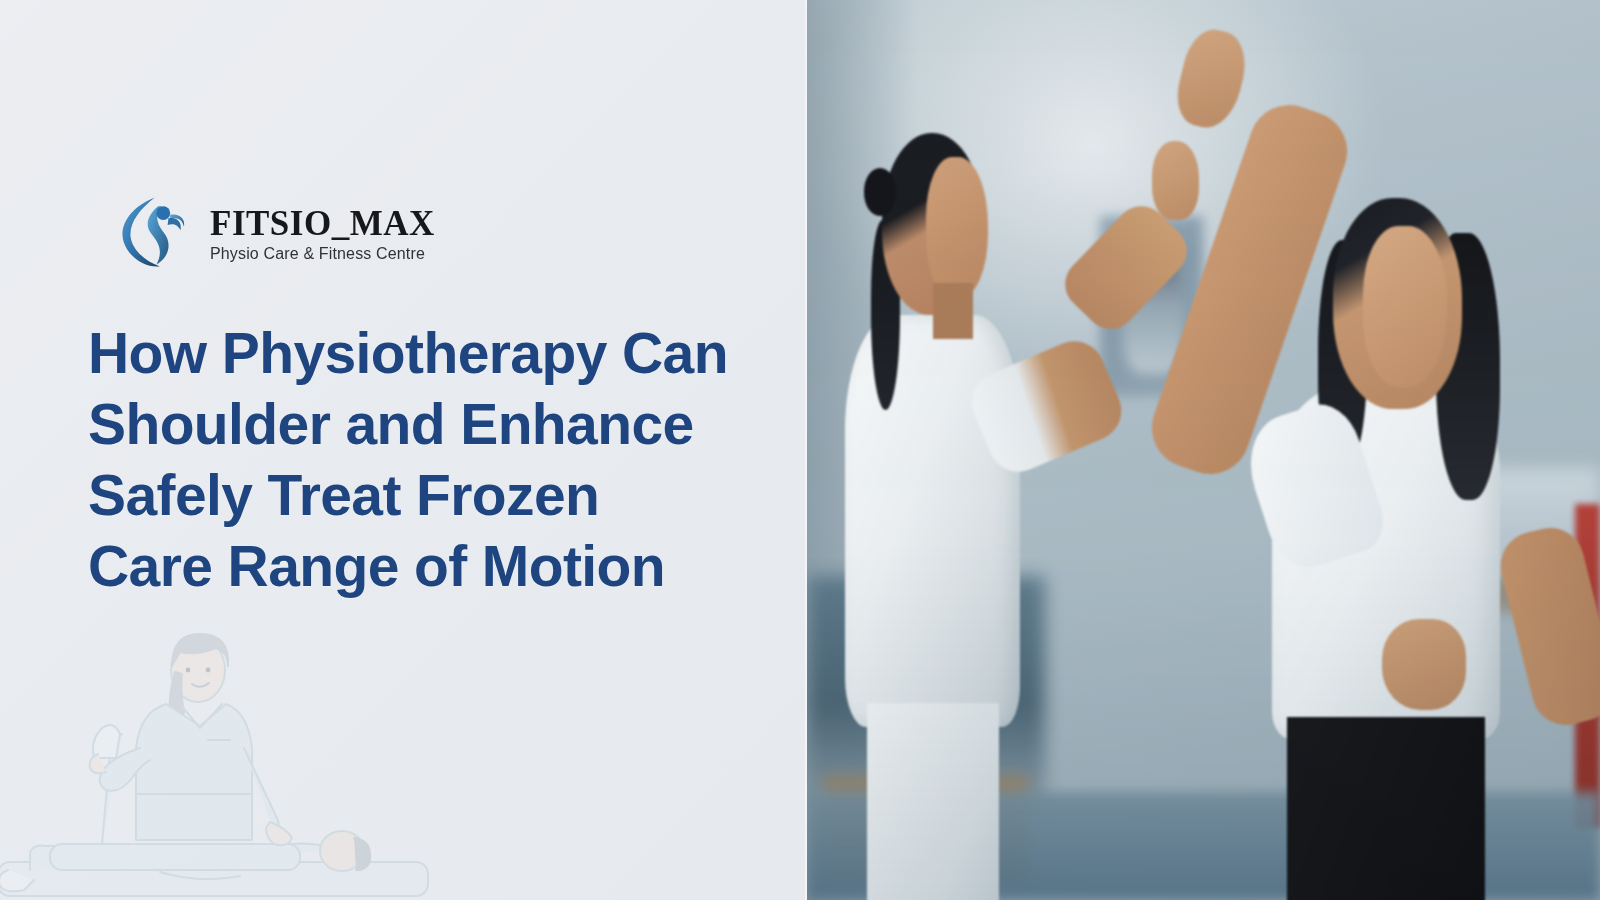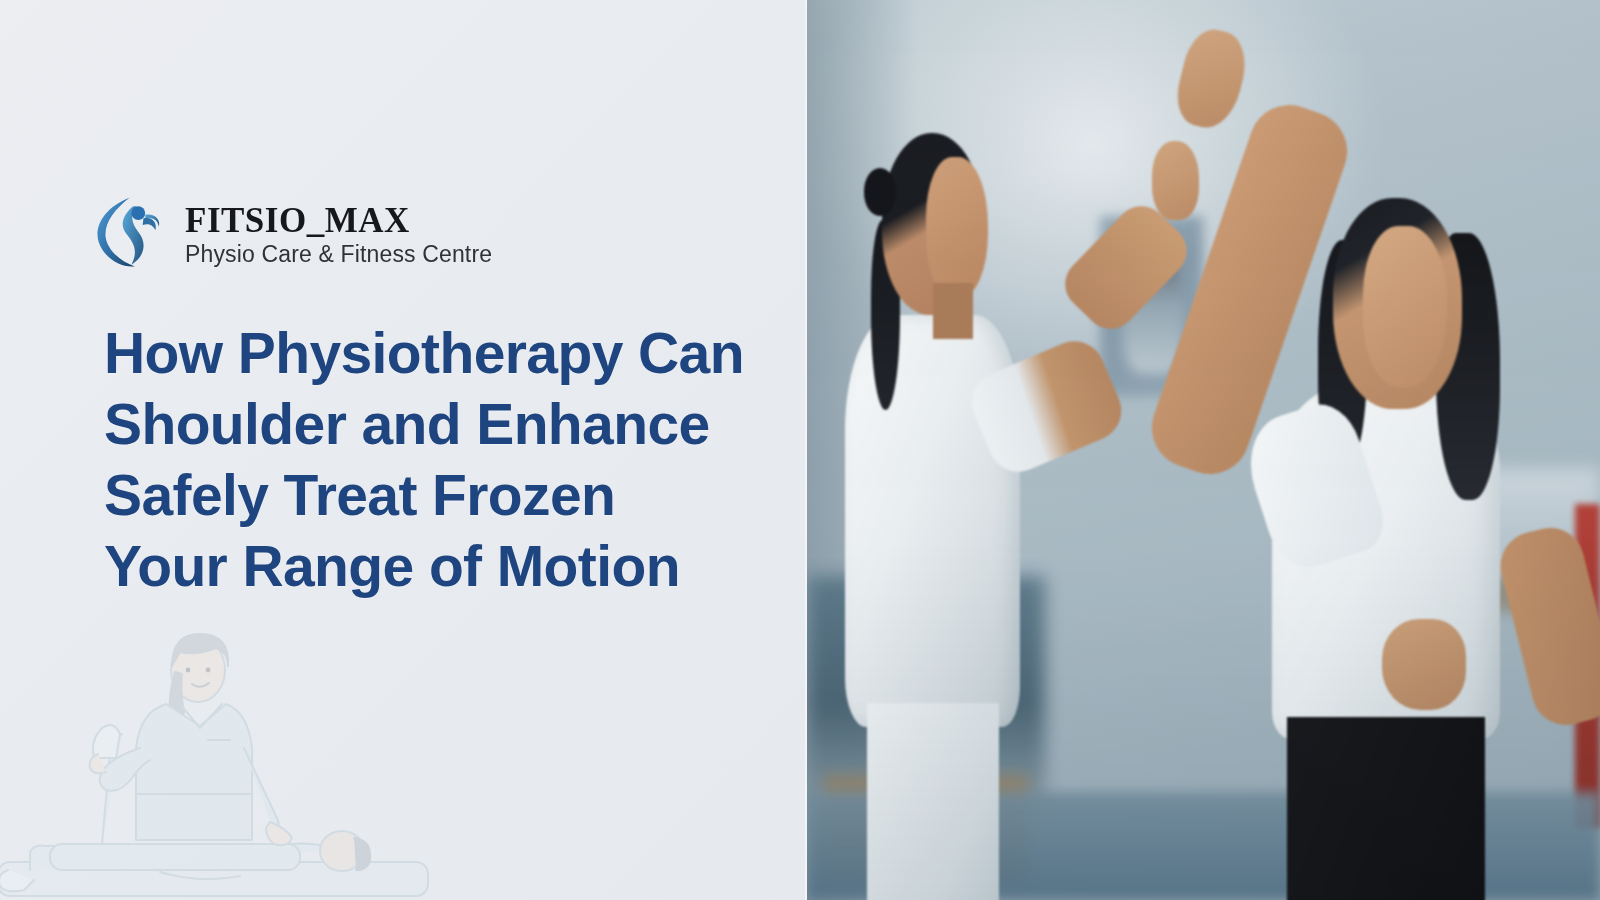--- a/index.html
+++ b/index.html
@@ -30,54 +30,53 @@
     position:absolute;
     left:-10px; bottom:-8px;
     width:470px; height:300px;
     opacity:.38;
     pointer-events:none;
   }
 
   
   .logo-row {
     position:absolute;
-    left:85px; top:188px;
+    left:110px; top:188px;
     display:flex; align-items:center; gap:14px;
   }
   .logo-mark { width:86px; height:88px; flex:0 0 86px; }
   .logo-text { display:flex; flex-direction:column; gap:5px; padding-top:4px; }
   .brand-name {
     font-family:"Liberation Serif", serif;
     font-weight:bold;
     font-size:35px;
     letter-spacing:.5px;
     color:#16181c;
     line-height:1;
   }
   .brand-tagline {
     font-family:"Liberation Sans", sans-serif;
-    font-size:23px;
+    font-size:16px;
     color:#2f3338;
     letter-spacing:.15px;
     line-height:1;
   }
 
   
   .headline {
     position:absolute;
     left:88px; top:318px;
     width:700px;
     font-family:"Liberation Sans", sans-serif;
     font-weight:bold;
     font-size:57px;
     line-height:71px;
     letter-spacing:-0.6px;
     color:#1f4580;
     text-shadow:0 1px 0 rgba(255,255,255,.35);
-    margin-left:16px;
   }
   .headline .ln { display:block; white-space:nowrap; }
 
   
   .photo {
     position:relative;
     flex:1 1 auto;
     height:900px;
     overflow:hidden;
     background:#b9c6cd;
@@ -364,21 +363,21 @@
       <div class="logo-text">
         <div class="brand-name">FITSIO_MAX</div>
         <div class="brand-tagline">Physio Care &amp; Fitness Centre</div>
       </div>
     </div>
 
     <h1 class="headline">
       <span class="ln">How Physiotherapy Can</span>
       <span class="ln">Shoulder and Enhance</span>
       <span class="ln">Safely Treat Frozen</span>
-      <span class="ln">Your Range of Motion</span>
+      <span class="ln">Care Range of Motion</span>
     </h1>
   </div>
 
   <div class="photo">
     <div class="photo-scene">
 
       <div class="wall"></div>
       <div class="wall-shade"></div>
 
       <div class="poster">

